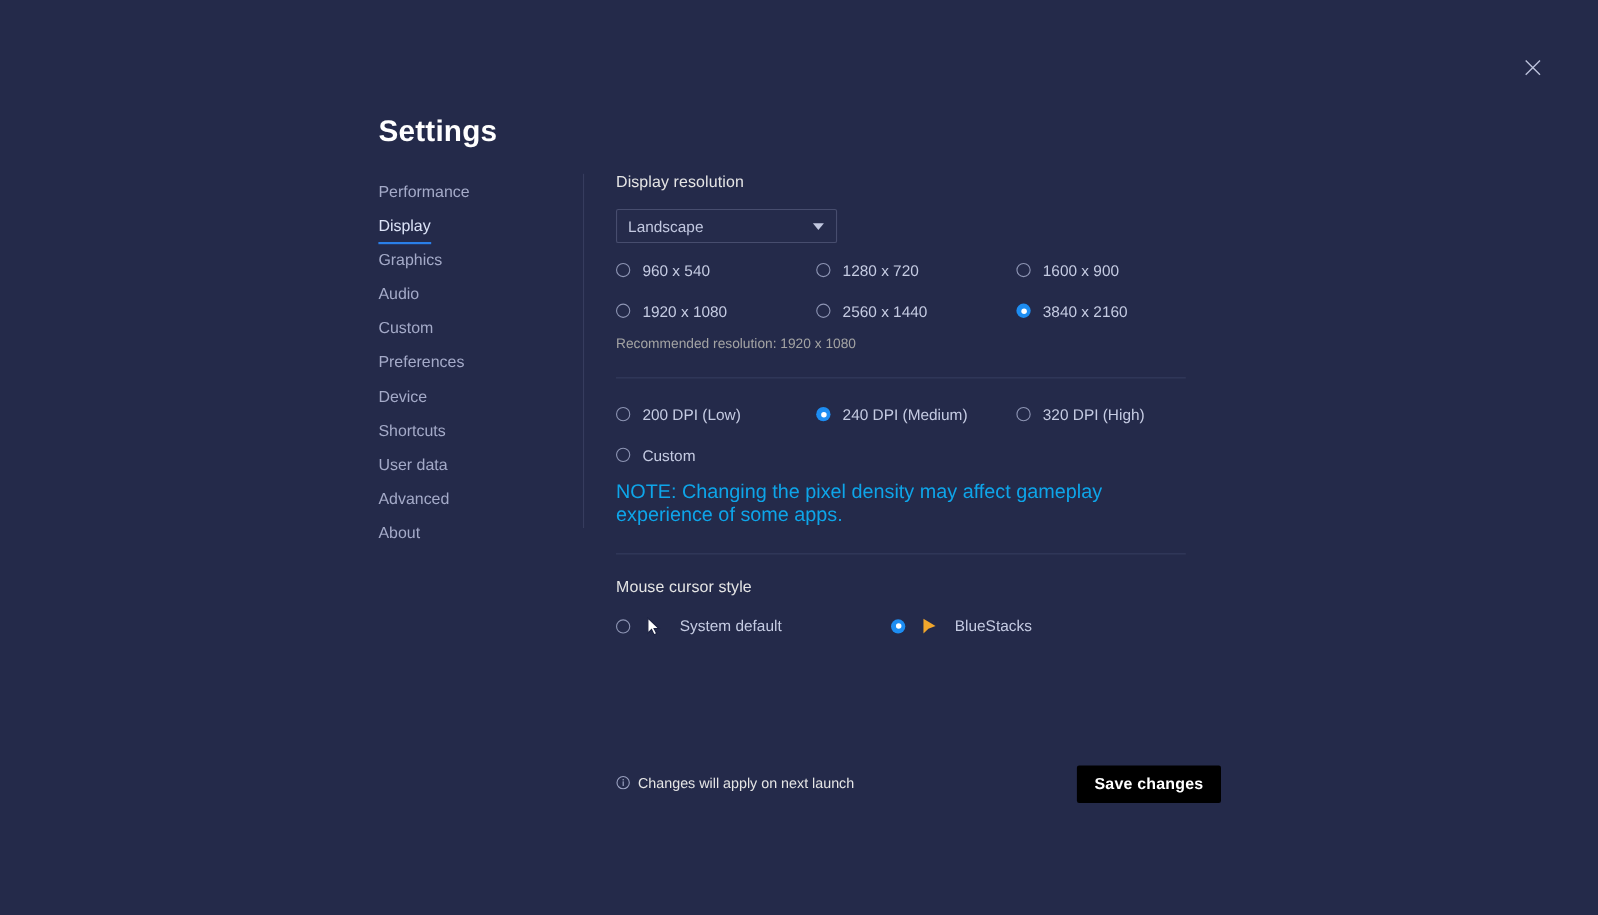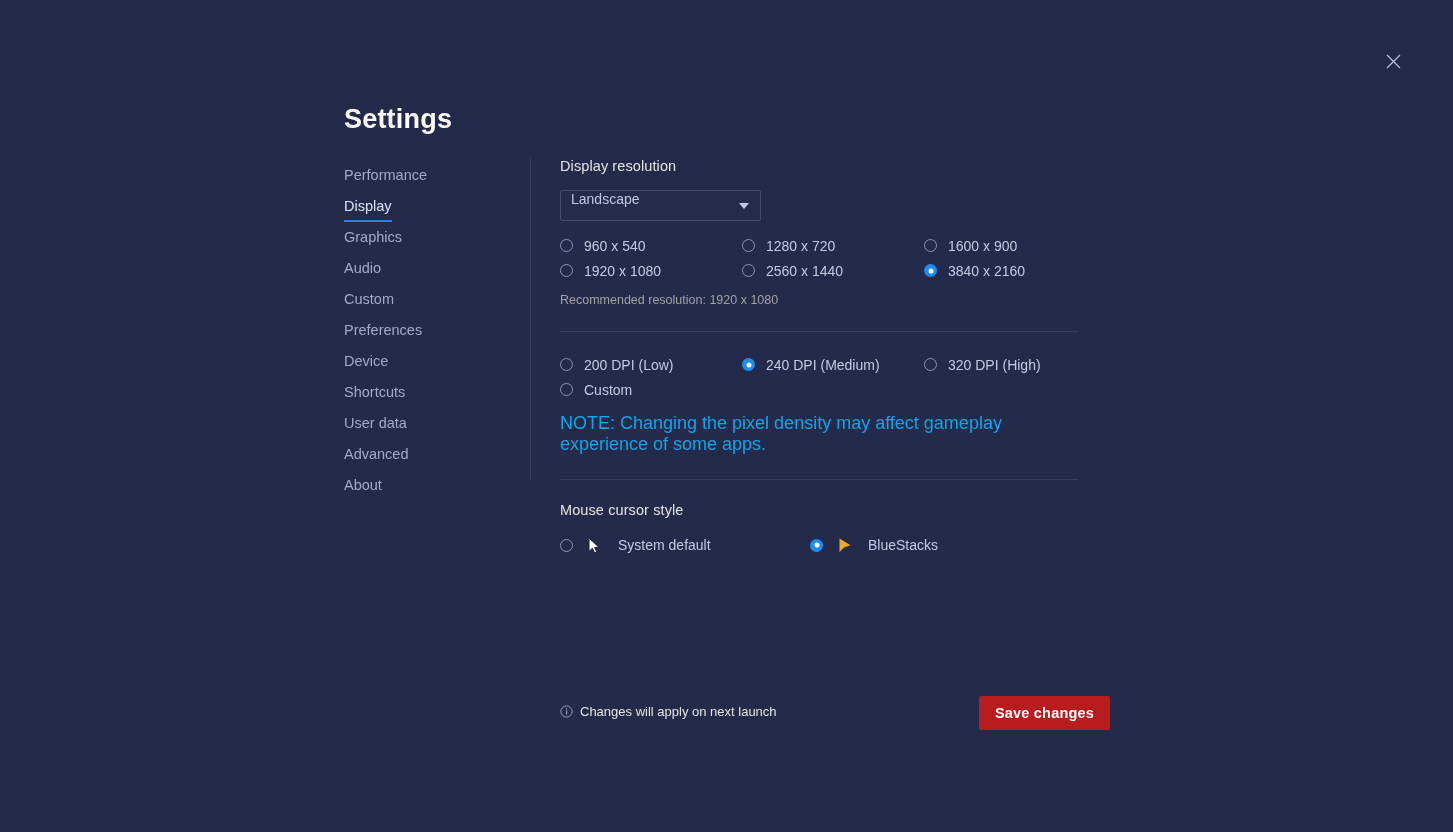--- a/index.html
+++ b/index.html
@@ -94,20 +94,21 @@
 
   
   .select-box {
     position: relative;
     width: 201px;
     height: 31px;
     border: 1px solid #474d6e;
     border-radius: 2px;
     background: #252b4b;
     display: flex;
+    align-items: center;
     padding: 0 10px;
     cursor: pointer;
     margin-bottom: 14px;
   }
   .select-box .sel-value {
     font-size: 14px;
     color: #c2c8e0;
   }
   .select-arrow {
     position: absolute;
@@ -117,21 +118,21 @@
     width: 0; height: 0;
     border-left: 5.5px solid transparent;
     border-right: 5.5px solid transparent;
     border-top: 6.5px solid #c2c8e0;
   }
 
   
   .radio-grid {
     display: grid;
     grid-template-columns: 182px 182px 182px;
-    row-gap: 4px;
+    row-gap: 16px;
   }
   .radio-opt {
     display: flex;
     align-items: center;
     cursor: pointer;
     height: 21px;
   }
   .radio {
     width: 13px;
     height: 13px;
@@ -214,21 +215,21 @@
     margin-right: 7px;
     display: flex;
     align-items: center;
   }
   .save-btn {
     position: absolute;
     right: 0;
     top: 0;
     width: 131px;
     height: 34px;
-    background: #b91c1c;
+    background: #000000;
     border: none;
     border-radius: 2px;
     color: #ffffff;
     font-size: 14.5px;
     font-weight: bold;
     font-family: "Liberation Sans", sans-serif;
     cursor: pointer;
     letter-spacing: 0.2px;
   }
 

